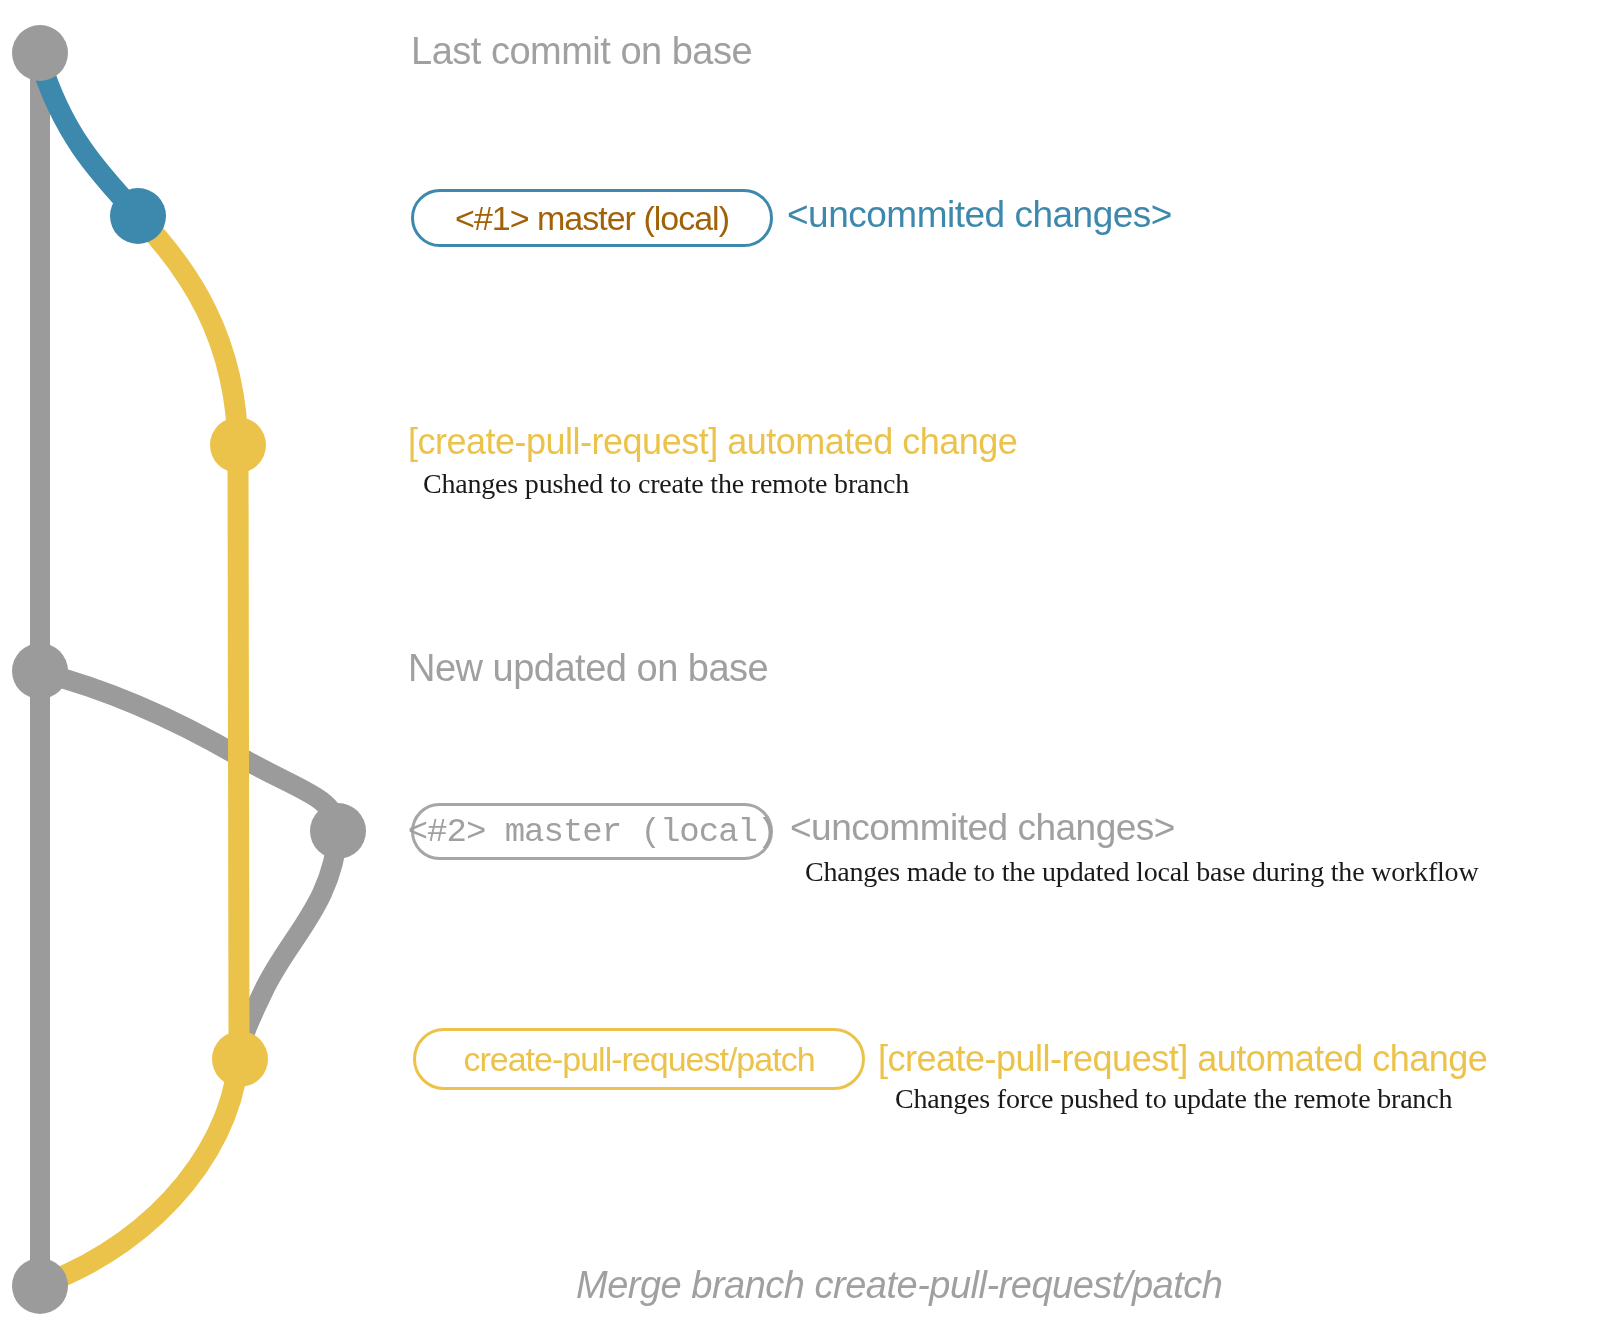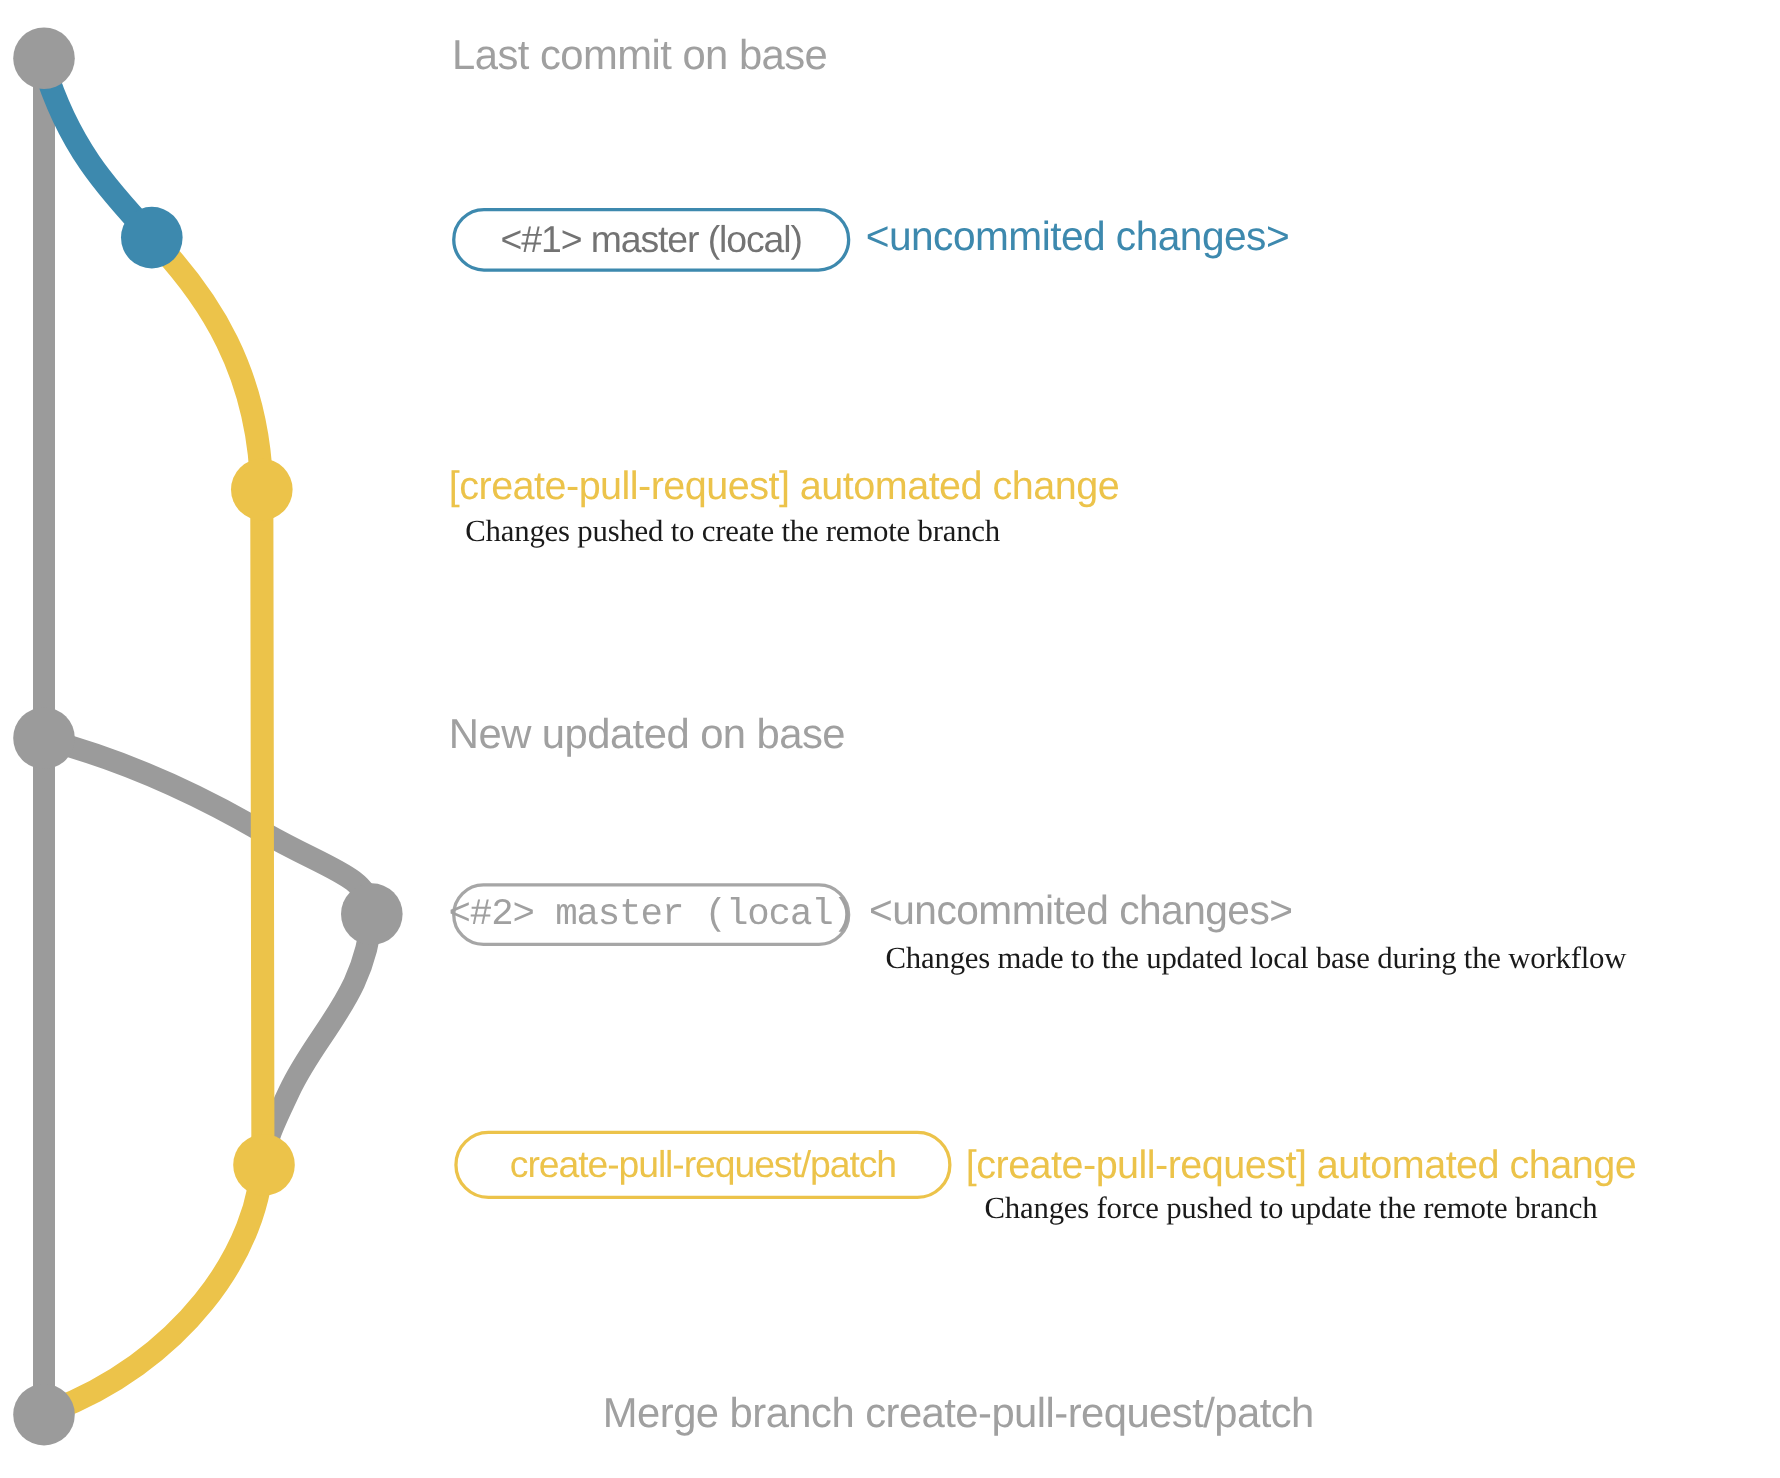--- a/index.html
+++ b/index.html
@@ -15,21 +15,21 @@
   .lbl-gray{
     font-size:38px;color:#a0a0a0;letter-spacing:-0.5px;
   }
   .pill{
     display:flex;align-items:center;justify-content:center;
     border:3px solid #a6a6a6;border-radius:31px;
     box-sizing:border-box;
     font-size:34px;letter-spacing:-1px;color:#a0a0a0;
     background:#ffffff;
   }
-  .pill.blue{border-color:#3d89ae;color:#737373;}
+  .pill.blue{border-color:#3d89ae;color:#a16207;}
   .pill.yellow{border-color:#ecc34a;color:#ecc34a;}
   .tag-blue{font-size:37px;color:#3d89ae;letter-spacing:-0.5px;}
   .tag-gray{font-size:37px;color:#a0a0a0;letter-spacing:-0.5px;}
   .commit-yellow{font-size:36px;color:#ecc34a;letter-spacing:-0.5px;}
   .desc{
     font-family:"Liberation Serif",serif;
     font-size:28px;color:#1a1a1a;letter-spacing:-0.2px;
   }
 </style>
 </head>
@@ -74,15 +74,15 @@
   </div>
   <div class="abs tag-gray" style="left:790px;top:809px;">&lt;uncommited changes&gt;</div>
   <div class="abs pill yellow" style="left:413px;top:1028px;width:452px;height:62px;">
     <span>create-pull-request/patch</span>
   </div>
 
   <div class="abs desc" style="left:805px;top:858px;">Changes made to the updated local base during the workflow</div>
   <div class="abs commit-yellow" style="left:878px;top:1041px;">[create-pull-request] automated change</div>
   <div class="abs desc" style="left:895px;top:1085px;">Changes force pushed to update the remote branch</div>
 
-  <div class="abs lbl-gray" style="left:548px;top:1266px;">Merge branch create-pull-request/patch</div>
+  <div class="abs lbl-gray" style="left:576px;top:1266px;font-style:italic;">Merge branch create-pull-request/patch</div>
 
 </div>
 
 </body></html>

